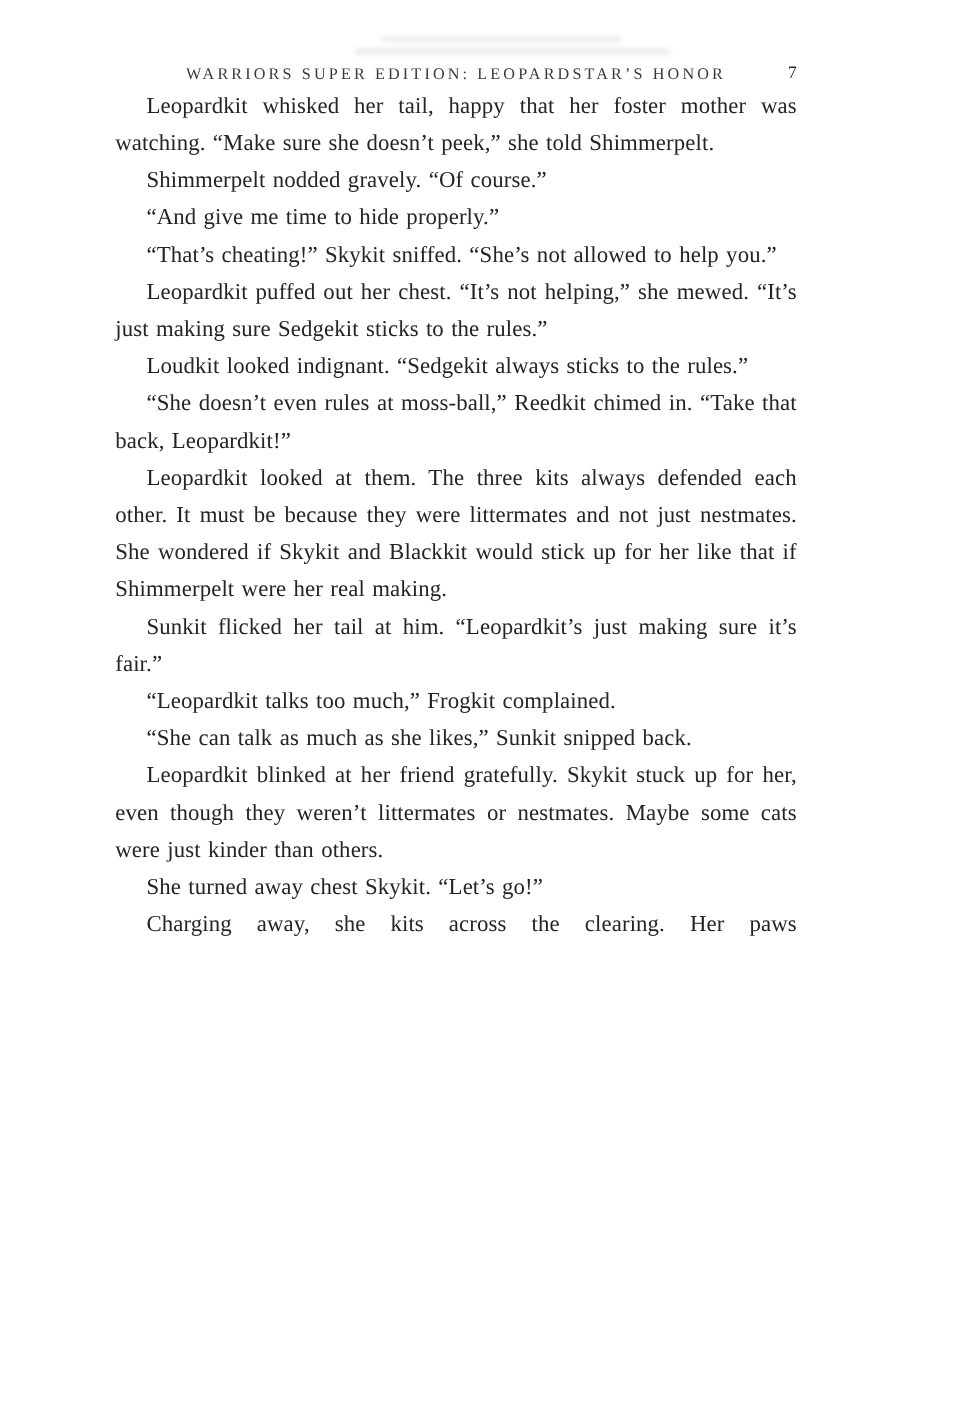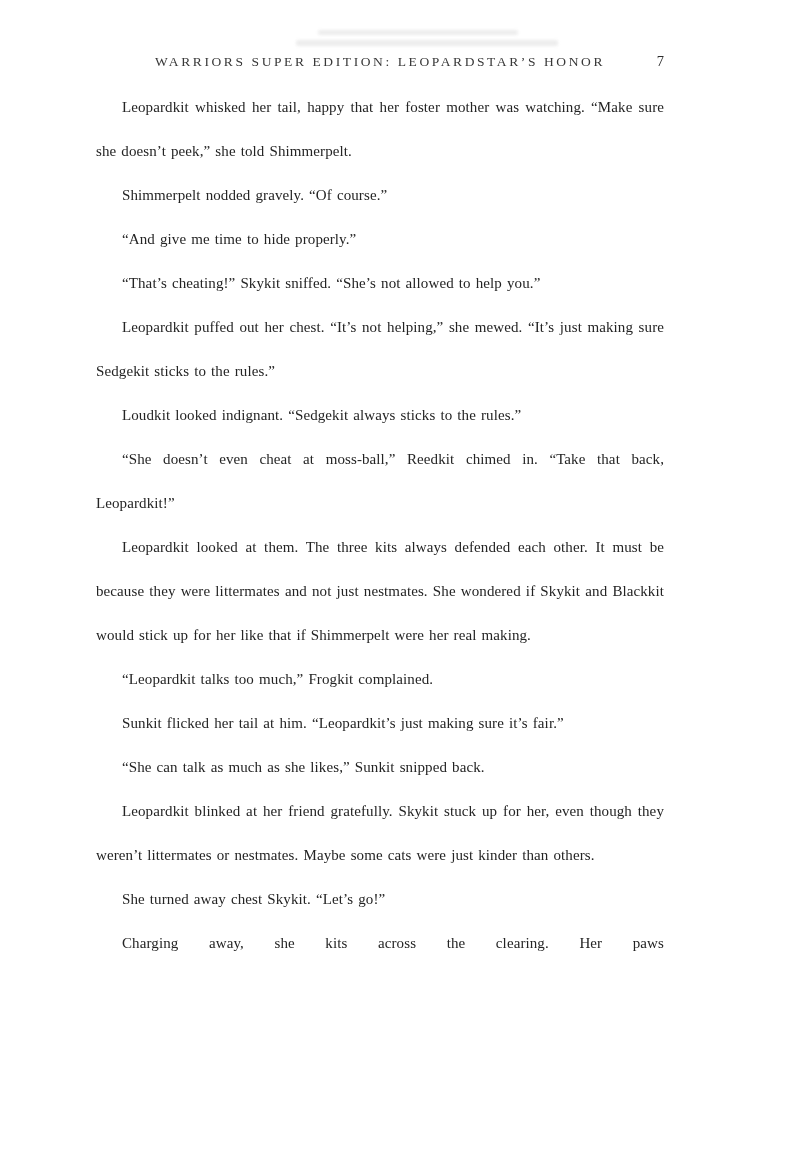--- a/index.html
+++ b/index.html
@@ -46,24 +46,24 @@
     top: -1px;
     letter-spacing: 0;
     font-size: 14.5px;
     color: #2c2c2c;
   }
 
   
   .body-text {
     position: absolute;
     left: 96px;
-    top: 85px;
+    top: 73px;
     width: 568px;
-    font-size: 15px;
-    line-height: 44px;
+    font-size: 19px;
+    line-height: 31px;
     text-align: justify;
     word-spacing: 1.2px;
     letter-spacing: 0.1px;
     hyphens: none;
   }
   .body-text p {
     margin: 0;
     padding: 0;
     text-indent: 26px;
   }
@@ -88,23 +88,23 @@
     <span class="folio">7</span>
   </header>
 
   <main class="body-text">
       <p><span>Leopardkit whisked her tail, happy that her foster mother was watching. “Make sure she doesn’t peek,” she told Shimmerpelt.</span></p>
       <p><span>Shimmerpelt nodded gravely. “Of course.”</span></p>
       <p><span>“And give me time to hide properly.”</span></p>
       <p><span>“That’s cheating!” Skykit sniffed. “She’s not allowed to help you.”</span></p>
       <p><span>Leopardkit puffed out her chest. “It’s not helping,” she mewed. “It’s just making sure Sedgekit sticks to the rules.”</span></p>
       <p><span>Loudkit looked indignant. “Sedgekit </span><span class="it">always</span><span> sticks to the rules.”</span></p>
-      <p><span>“She doesn’t even cheat at moss-ball,” Reedkit chimed in. “Take that back, Leopardkit!”</span></p>
+      <p><span>“She doesn’t even rules at moss-ball,” Reedkit chimed in. “Take that back, Leopardkit!”</span></p>
       <p><span>Leopardkit looked at them. The three kits always defended each other. It must be because they were littermates and not just nestmates. She wondered if Skykit and Blackkit would stick up for her like that if Shimmerpelt were her </span><span class="it">real</span><span> making.</span></p>
+      <p><span>Sunkit flicked her tail at him. “Leopardkit’s just making sure it’s fair.”</span></p>
       <p><span>“Leopardkit talks too much,” Frogkit complained.</span></p>
-      <p><span>Sunkit flicked her tail at him. “Leopardkit’s just making sure it’s fair.”</span></p>
       <p><span>“She can talk as much as she likes,” Sunkit snipped back.</span></p>
       <p><span>Leopardkit blinked at her friend gratefully. </span><span class="it">Skykit</span><span> stuck up for her, even though they weren’t littermates </span><span class="it">or</span><span> nestmates. Maybe some cats were just kinder than others.</span></p>
       <p><span>She turned away chest Skykit. “Let’s go!”</span></p>
       <p class="continues"><span>Charging away, she kits across the clearing. Her paws</span></p>
     </main>
 
 </div>
 
 </body></html>

